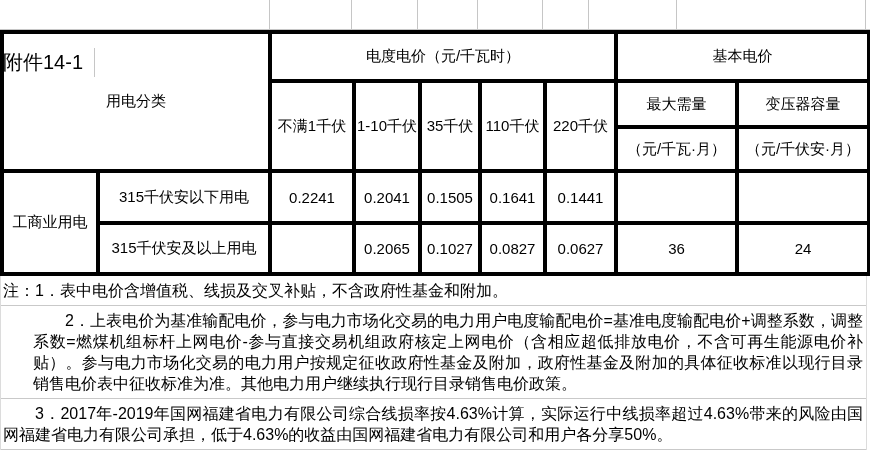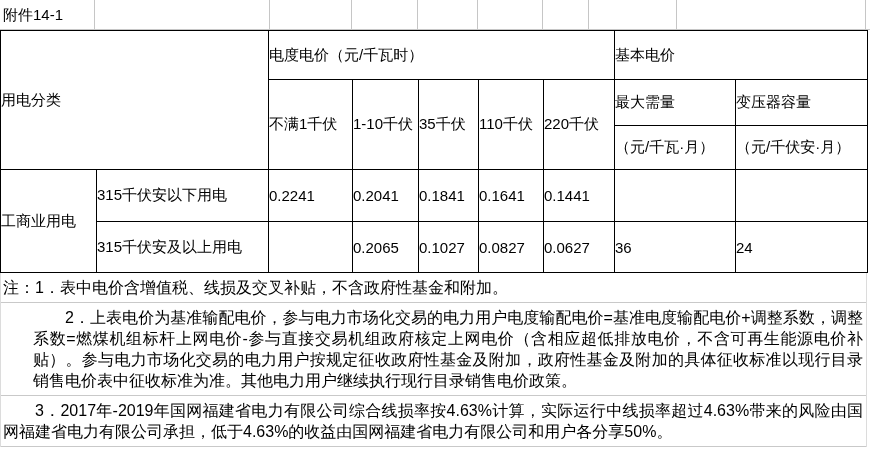--- a/index.html
+++ b/index.html
@@ -3,36 +3,36 @@
 <meta charset="utf-8">
 <style>
   html,body{margin:0;padding:0;background:#fff;}
   .screen{
     position:relative;width:870px;height:475px;background:#ffffff;
     font-family:"Liberation Sans","DejaVu Sans",sans-serif;color:#000;overflow:hidden;
   }
   
   .toprow{display:flex;height:30px;border-bottom:1px solid #c6c6c6;box-sizing:border-box;}
   .tcell{box-sizing:border-box;height:100%;border-right:1px solid #c6c6c6;}
-  .tcell.c0{width:95px;font-size:15px;line-height:29px;padding-left:3px;}
+  .tcell.c0{width:95px;font-size:20px;line-height:29px;padding-left:3px;margin-top:48px;}
   .tcell.c1{width:175px;} .tcell.c2{width:82px;} .tcell.c3{width:66px;}
   .tcell.c4{width:60px;} .tcell.c5{width:65px;} .tcell.c6{width:46px;}
   .tcell.c7{width:88px;} .tcell.c8{width:189px;}
   
   .titlerow{
     height:37px;line-height:37px;text-align:center;font-size:16px;font-weight:bold;
     border-left:1px solid #d8d8d8;border-right:1px solid #d8d8d8;box-sizing:border-box;
   }
   
   table.price-table{
     border-collapse:collapse;table-layout:fixed;width:867px;
     font-size:15px;
   }
   table.price-table td{
-    border:1px solid #000000;vertical-align:middle;
+    border:4px solid #000000;text-align:center;vertical-align:middle;
     padding:0;overflow:hidden;white-space:nowrap;
   }
   tr.rA{height:49px;} tr.rB{height:46px;} tr.rC{height:44px;}
   tr.rD{height:52px;} tr.rE{height:51px;margin-top:16px;}
   
   .notes{
     box-sizing:border-box;width:867px;
     border-left:1px solid #dcdcdc;border-right:1px solid #dcdcdc;
     font-size:16px;line-height:21px;text-align:justify;
   }
@@ -89,21 +89,21 @@
     </tr>
     <tr class="rC">
       <td>（元/千瓦·月）</td>
       <td>（元/千伏安·月）</td>
     </tr>
     <tr class="rD">
       <td rowspan="2">工商业用电</td>
       <td>315千伏安以下用电</td>
       <td>0.2241</td>
       <td>0.2041</td>
-      <td>0.1841</td>
+      <td>0.1505</td>
       <td>0.1641</td>
       <td>0.1441</td>
       <td></td>
       <td></td>
     </tr>
     <tr class="rE">
       <td>315千伏安及以上用电</td>
       <td></td>
       <td>0.2065</td>
       <td>0.1027</td>

